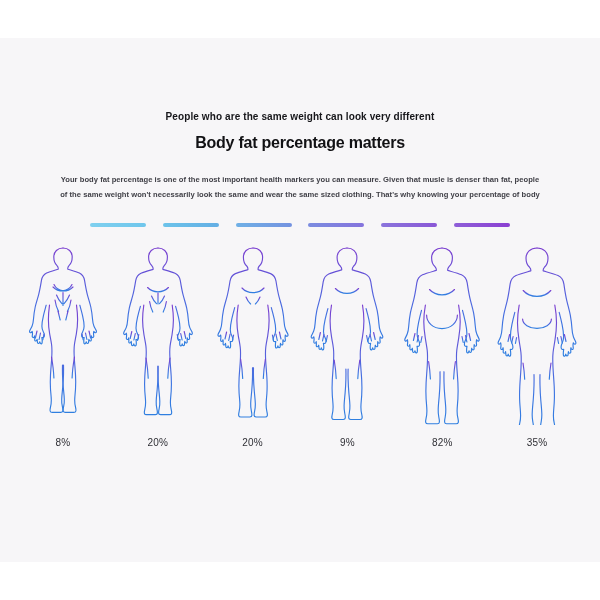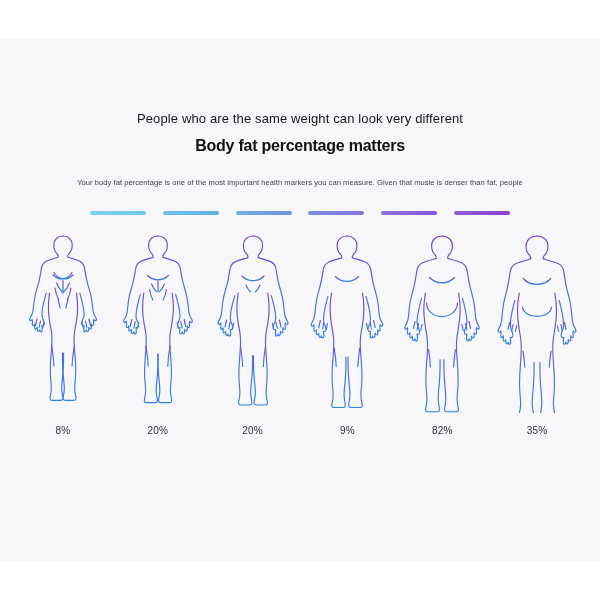--- a/index.html
+++ b/index.html
@@ -24,46 +24,46 @@
     background: #f7f6f8;
     box-sizing: border-box;
   }
 
   
   .header {
     text-align: center;
     padding-top: 74px;
   }
   .eyebrow {
-    font-size: 13px;
+    font-size: 10px;
     color: #16161a;
     letter-spacing: 0.01em;
     line-height: 1;
-    font-weight: 400;
+    font-weight: 700;
   }
   .headline {
     font-size: 16px;
     font-weight: 700;
     color: #111114;
     letter-spacing: -0.015em;
     margin-top: 13px;
     line-height: 1;
   }
 
   
   .intro-paragraph {
     margin: 22px auto 0 auto;
     width: 526px;
     text-align: center;
     font-size: 7.6px;
     line-height: 1.95;
     color: #3f3f46;
     letter-spacing: 0.004em;
   }
-  .intro-paragraph .pline { display: block; white-space: nowrap; }
+  .intro-paragraph .pline { display: block; white-space: nowrap; font-weight: bold; }
 
   
   .scale-bars {
     margin: 20px auto 0 auto;
     width: 420px;
     display: flex;
     justify-content: space-between;
     align-items: center;
   }
   .scale-bar {
@@ -104,20 +104,21 @@
 
 <div id="infographic-card">
 
   <div class="header">
     <div class="eyebrow">People who are the same weight can look very different</div>
     <div class="headline">Body fat percentage matters</div>
   </div>
 
   <div class="intro-paragraph">
     <span class="pline">Your body fat percentage is one of the most important health markers you can measure. Given that musle is denser than fat, people</span>
+    <span class="pline">of the same weight won't necessarily look the same and wear the same sized clothing. That's why knowing your percentage of body</span>
   </div>
 
   <div class="scale-bars">
     <div class="scale-bar" id="bar0" style="background: linear-gradient(90deg, rgb(127, 208, 239), rgb(111, 198, 236));"></div>
     <div class="scale-bar" id="bar1" style="background: linear-gradient(90deg, rgb(108, 195, 234), rgb(99, 174, 228));"></div>
     <div class="scale-bar" id="bar2" style="background: linear-gradient(90deg, rgb(111, 176, 230), rgb(116, 146, 224));"></div>
     <div class="scale-bar" id="bar3" style="background: linear-gradient(90deg, rgb(123, 140, 224), rgb(133, 115, 221));"></div>
     <div class="scale-bar" id="bar4" style="background: linear-gradient(90deg, rgb(138, 116, 220), rgb(138, 87, 214));"></div>
     <div class="scale-bar" id="bar5" style="background: linear-gradient(90deg, rgb(142, 94, 216), rgb(139, 63, 210));"></div>
   </div>

